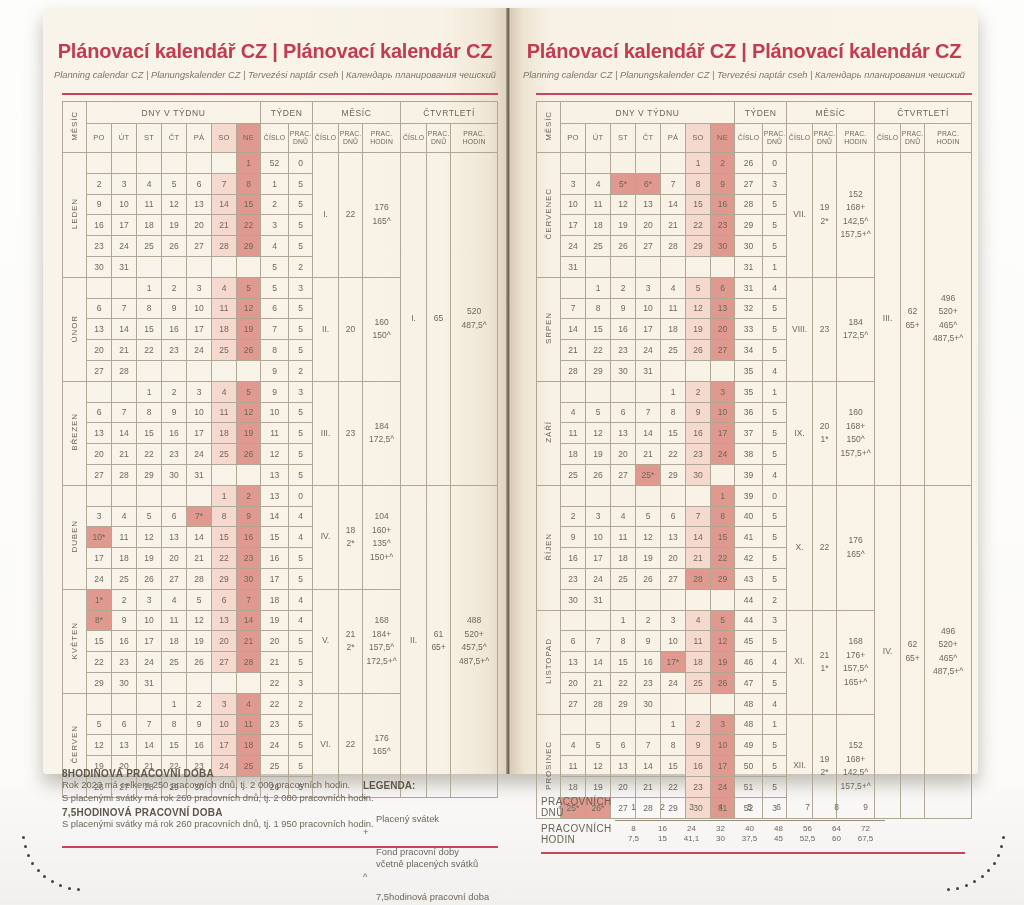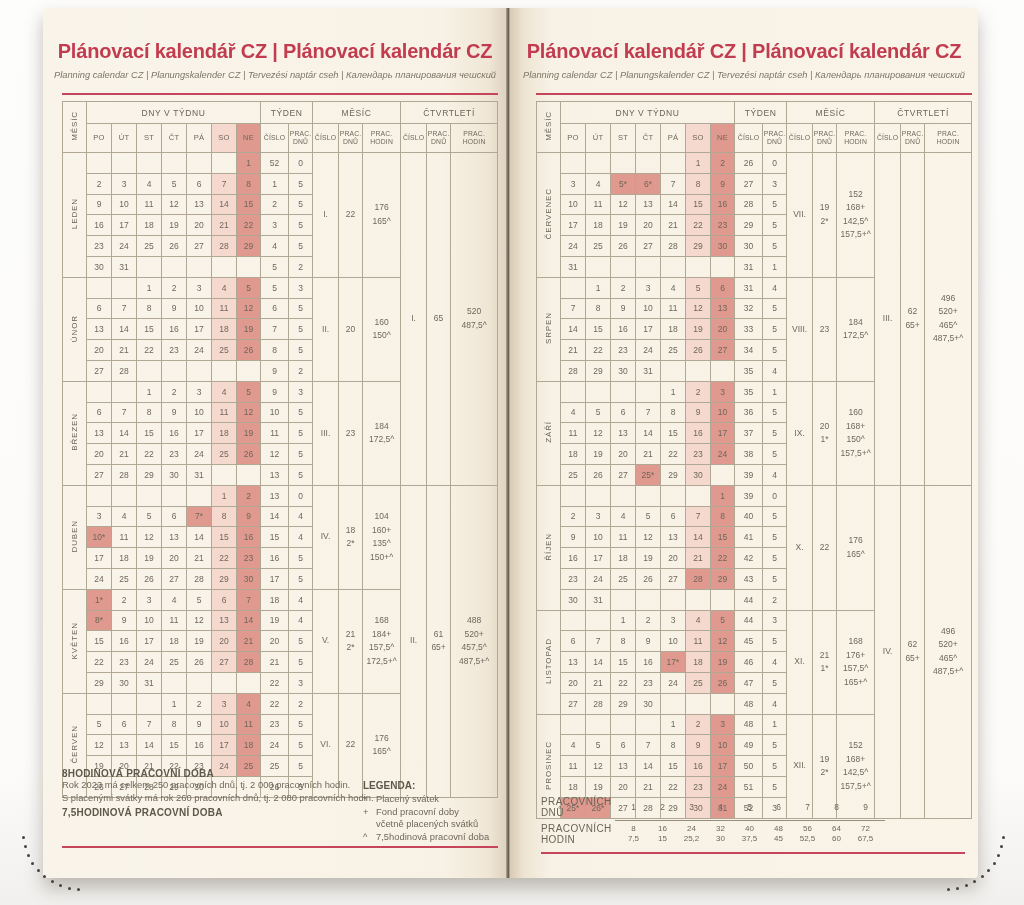--- a/index.html
+++ b/index.html
@@ -2,21 +2,21 @@
 <html><head>
 <meta charset="utf-8">
 <style>
   html,body{margin:0;padding:0;}
   body{
     width:1024px;height:905px;position:relative;overflow:hidden;
     font-family:"Liberation Sans","DejaVu Sans",sans-serif;
     background:linear-gradient(180deg,#fdfdfc 0%,#fcfbf9 85%,#f1f0ee 100%);
   }
   .book{
-    position:absolute;left:43px;top:8px;width:935px;height:870px;
+    position:absolute;left:43px;top:8px;width:935px;height:766px;
     box-shadow:0 10px 18px rgba(120,112,100,.45);
     border-radius:4px;
   }
   .page{position:absolute;top:0;height:100%;}
   .page.left{
     left:0;width:464px;border-radius:4px 0 0 4px;
     background:linear-gradient(90deg,#f9f4ea 0%,#f8f2e6 86%,#efe6d5 96%,#ded2bd 100%);
   }
   .page.right{
     left:467px;width:468px;border-radius:0 4px 4px 0;
@@ -58,21 +58,21 @@
   }
   td.stat div{line-height:13.5px;font-size:8.5px;}
 
   .lfooter{position:absolute;left:19px;top:758px;width:436px;}
   .lf-heading{font-size:10px;font-weight:bold;color:#5f5749;letter-spacing:.2px;margin-top:2px;}
   .lf-line{font-size:9.4px;color:#6f675a;line-height:12.8px;}
   .legend{position:absolute;left:301px;top:14px;width:135px;}
   .legend-title{font-size:10px;font-weight:bold;color:#5f5749;margin-bottom:2px;}
   .legend-item{display:flex;font-size:9.4px;color:#6f675a;line-height:12.5px;}
   .legend-sym{width:13px;flex:none;}
-  .legend-txt{white-space:pre-line;}
+  .legend-txt{white-space:pre-line;margin-top:20px;}
   .lf-rule{position:absolute;left:0;top:80px;width:436px;height:2px;background:#c5465a;}
 
   .rfooter{position:absolute;left:31px;top:788px;width:424px;}
   .rf-row{display:flex;align-items:center;}
   .rf-label{width:78px;flex:none;font-size:10px;letter-spacing:.4px;color:#6b6356;}
   .rf-cell{width:29px;text-align:center;font-size:8.4px;color:#6f675a;}
   .rf-cell div{line-height:10.5px;font-size:8px;}
   .rf-sep{margin:2px 0 2px 74px;width:270px;height:1px;background:#978e80;}
   .rf-rule{margin-top:7px;width:424px;height:2px;background:#c5465a;}
 
@@ -575,20 +575,21 @@
             </tr>
           </tbody>
         </table>
       </div>
 
     <div class="lfooter">
       <div class="lf-heading">8HODINOVÁ PRACOVNÍ DOBA</div>
       <div class="lf-line">Rok 2023 má celkem 250 pracovních dnů, tj. 2 000 pracovních hodin.</div>
       <div class="lf-line">S placenými svátky má rok 260 pracovních dnů, tj. 2 080 pracovních hodin.</div>
       <div class="lf-heading">7,5HODINOVÁ PRACOVNÍ DOBA</div>
+      <div class="lf-line">S placenými svátky má rok 260 pracovních dnů, tj. 1 950 pracovních hodin.</div>
 
       <div class="legend">
         <div class="legend-title">LEGENDA:</div>
         <div class="legend-item">
           <span class="legend-sym">*</span>
           <span class="legend-txt">Placený svátek</span>
         </div>
         <div class="legend-item">
           <span class="legend-sym">+</span>
           <span class="legend-txt">Fond pracovní doby
@@ -1141,21 +1142,21 @@
             <div class="rf-cell">
               <div>8</div>
               <div>7,5</div>
             </div>
             <div class="rf-cell">
               <div>16</div>
               <div>15</div>
             </div>
             <div class="rf-cell">
               <div>24</div>
-              <div>25,2</div>
+              <div>41,1</div>
             </div>
             <div class="rf-cell">
               <div>32</div>
               <div>30</div>
             </div>
             <div class="rf-cell">
               <div>40</div>
               <div>37,5</div>
             </div>
             <div class="rf-cell">

